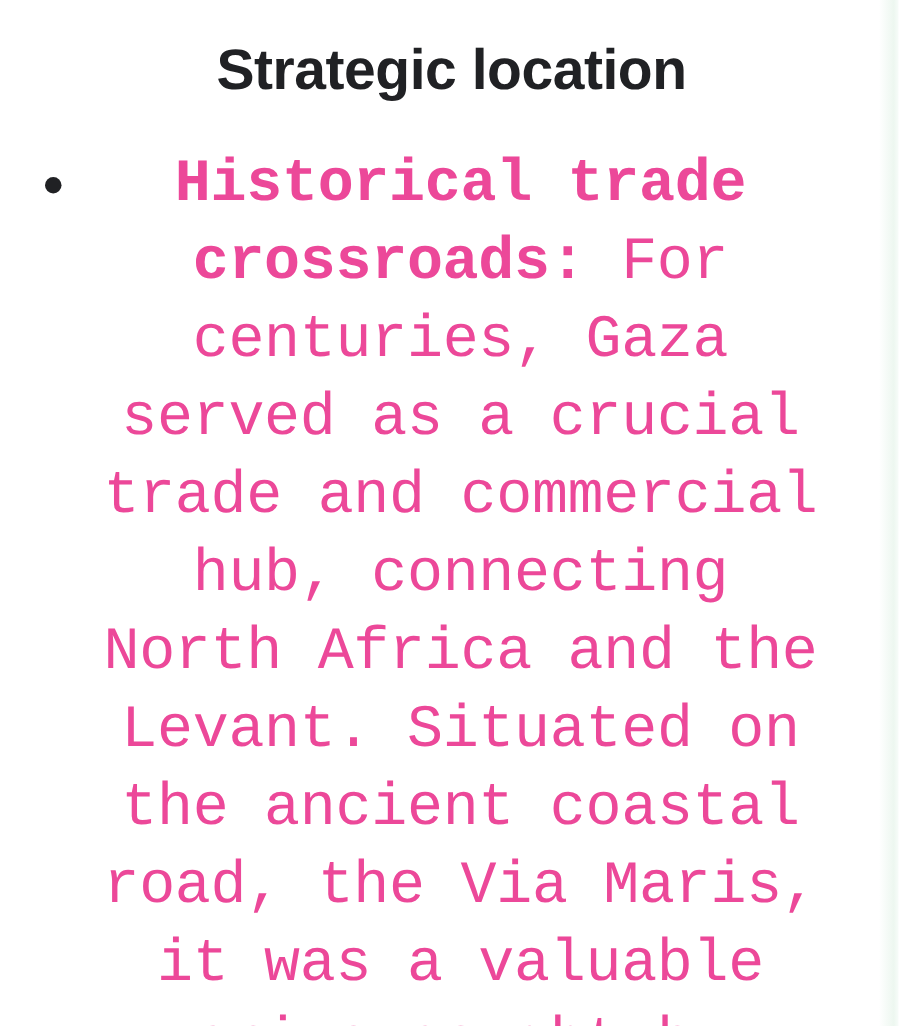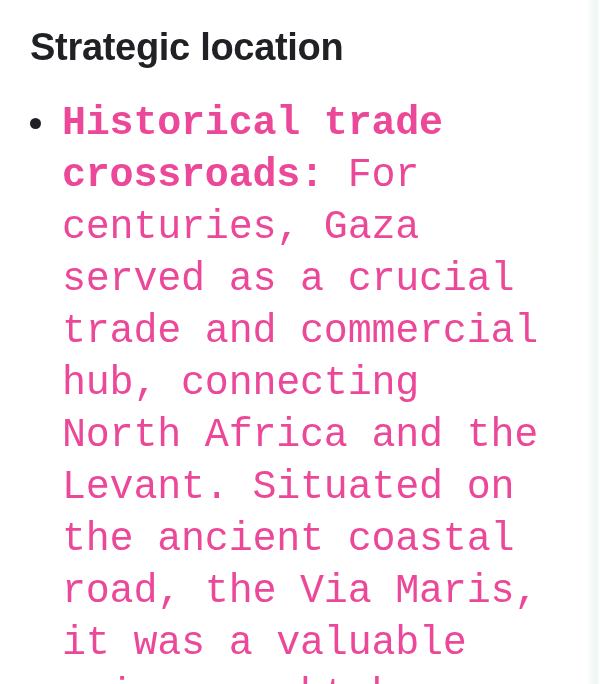--- a/index.html
+++ b/index.html
@@ -10,20 +10,21 @@
   .page {
     position: relative;
     width: 600px;
     height: 684px;
     background: #ffffff;
     overflow: hidden;
     font-family: "Liberation Sans", "DejaVu Sans", sans-serif;
     color: #202124;
     box-sizing: border-box;
     padding: 24px 28px 0 30px;
+    text-align: center;
   }
   .heading {
     margin: 0;
     font-size: 38px;
     line-height: 46px;
     font-weight: 700;
     letter-spacing: -0.3px;
     color: #202124;
   }
   .bullet-list {

